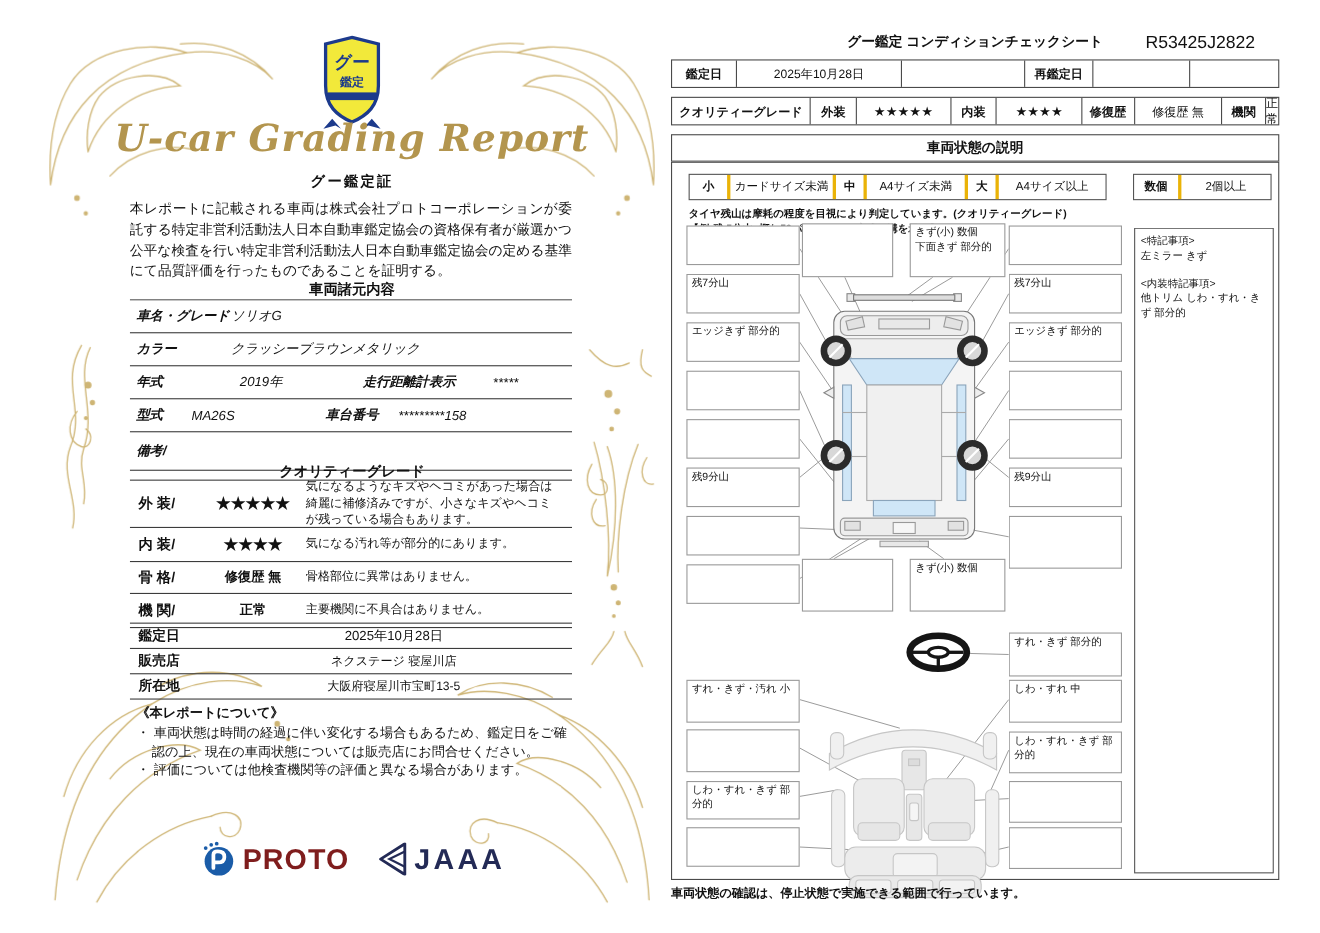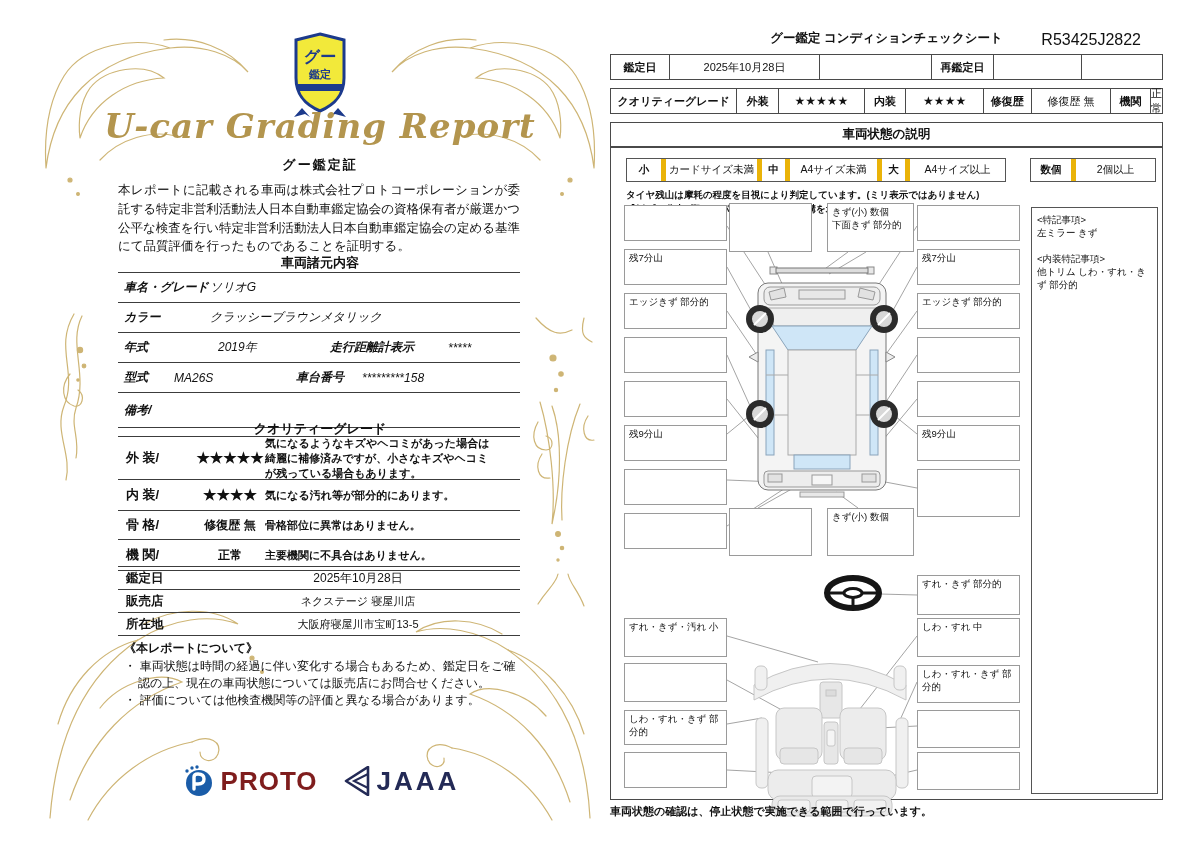--- a/index.html
+++ b/index.html
@@ -18,21 +18,21 @@
   .spec-row:first-child{border-top:1px solid #3c3c3c;}
   .spec-row.tall{height:34px;text-align:center;}
   .scell{position:absolute;top:0;height:100%;display:flex;align-items:center;font-size:12px;font-style:italic;}
   .slabel{font-weight:bold;}
   .lp-q-title{left:0;top:402px;width:560px;text-align:center;font-size:13px;font-weight:bold;}
   .q-table{left:78px;top:418px;width:402px;}
   .q-row{position:relative;border-bottom:1px solid #3c3c3c;}
   .q-row:first-child{border-top:1px solid #3c3c3c;}
   .q-label{position:absolute;left:8px;top:50%;transform:translateY(-50%);font-size:13px;font-weight:bold;}
   .q-value{position:absolute;left:62px;width:100px;top:50%;transform:translateY(-50%);font-size:14px;text-align:center;font-weight:bold;}
-  .q-desc{position:absolute;left:147px;width:234px;top:50%;transform:translateY(-50%);font-size:11px;line-height:1.35;font-weight:bold;}
+  .q-desc{position:absolute;left:160px;width:234px;top:50%;transform:translateY(-50%);font-size:11px;line-height:1.35;}
   .info-table{left:78px;top:548px;width:402px;}
   .info-row{position:relative;border-bottom:1px solid #3c3c3c;height:22px;}
   .info-row:first-child{border-top:1px solid #3c3c3c;}
   .info-label{position:absolute;left:8px;top:50%;transform:translateY(-50%);font-size:12.5px;font-weight:bold;}
   .info-value{position:absolute;left:120px;width:240px;top:50%;transform:translateY(-50%);font-size:12px;text-align:center;}
   .lp-about{left:84px;top:622px;width:396px;font-family:"DejaVu Serif",serif;font-size:12px;line-height:1.42;}
   .lp-about .abt-title{font-weight:bold;margin-bottom:1px;}
   .lp-about .abt-item{padding-left:14px;text-indent:-14px;}
   .lp-logos{left:0;top:746px;width:560px;display:flex;justify-content:center;align-items:center;gap:26px;}
   .proto-wrap{display:flex;align-items:center;gap:6px;}
@@ -45,21 +45,21 @@
   .rp{position:absolute;}
   .rp-title{left:0;top:0;width:557px;text-align:center;font-size:12.5px;font-weight:bold;z-index:3;}
   .rp-no{right:24px;top:1px;font-size:16px;z-index:3;}
   .rtable{left:2px;width:553px;display:flex;border:1.5px solid #4a4a4a;box-sizing:border-box;z-index:3;background:#fff;}
   .rcell{border-left:1px solid #4a4a4a;display:flex;align-items:center;justify-content:center;font-size:11px;box-sizing:border-box;height:24px;}
   .rcell:first-child{border-left:none;}
   .rcell.b{font-weight:bold;}
   .cond-header{left:2px;top:92px;width:553px;height:25px;border:1.5px solid #4a4a4a;box-sizing:border-box;display:flex;align-items:center;justify-content:center;font-weight:bold;font-size:12.5px;z-index:3;background:#fff;}
   .cond-body{left:2px;top:117px;width:553px;height:653px;border:1.5px solid #4a4a4a;box-sizing:border-box;z-index:1;background:#fff;}
   .lg-group{display:flex;border:1px solid #555;box-sizing:border-box;z-index:3;background:#fff;}
-  .lgcell{border-left:5px solid #eab308;height:22px;display:flex;align-items:center;justify-content:center;font-size:10.5px;box-sizing:border-box;}
+  .lgcell{border-left:3px solid #eab308;height:22px;display:flex;align-items:center;justify-content:center;font-size:10.5px;box-sizing:border-box;}
   .lgcell:first-child{border-left:none;}
   .lgcell.b{font-weight:bold;}
   .tire-note{left:18px;top:158px;font-size:9.5px;font-weight:bold;line-height:1.45;z-index:3;}
   .abox{position:absolute;border:1px solid #9a9a9a;background:#fff;font-size:9.5px;line-height:1.35;padding:2px 4px;box-sizing:border-box;white-space:pre-line;z-index:4;}
   .notes-panel{position:absolute;left:423px;top:177px;width:127px;height:587px;border:1px solid #555;background:#fff;box-sizing:border-box;padding:5px 5px;font-size:9.5px;line-height:1.4;z-index:4;}
   .notes-gap{height:12px;}
   .rp-footer{left:2px;top:774px;font-size:11px;font-weight:bold;z-index:3;}
   #diagram-svg{position:absolute;left:0;top:0;z-index:2;}
 </style>
 </head>
@@ -257,21 +257,21 @@
     <div class="lgcell" style="width:92px">A4サイズ未満</div>
     <div class="lgcell b" style="width:28px">大</div>
     <div class="lgcell" style="width:100px">A4サイズ以上</div>
   </div>
   <div class="rp lg-group" style="left:422px;top:128px">
     <div class="lgcell b" style="width:40px">数個</div>
     <div class="lgcell" style="width:84px">2個以上</div>
   </div>
 
   <div class="rp tire-note">
-    <div>タイヤ残山は摩耗の程度を目視により判定しています。(ミリ表示ではありません)</div>
+    <div>タイヤ残山は摩耗の程度を目視により判定しています。(クオリティーグレード)</div>
     <div>【例:残 5分山=概ね50パーセント程度残り溝を示す】</div>
   </div>
 
   <svg id="diagram-svg" width="557" height="790" viewBox="0 0 557 790">
 
     <g stroke="#9a9a9a" stroke-width="0.9">
       <line x1="119" y1="196" x2="162" y2="262"></line>
         <line x1="160" y1="222" x2="190" y2="290"></line>
       <line x1="240" y1="222" x2="214" y2="241"></line>
         <line x1="258" y1="222" x2="221" y2="244"></line>

